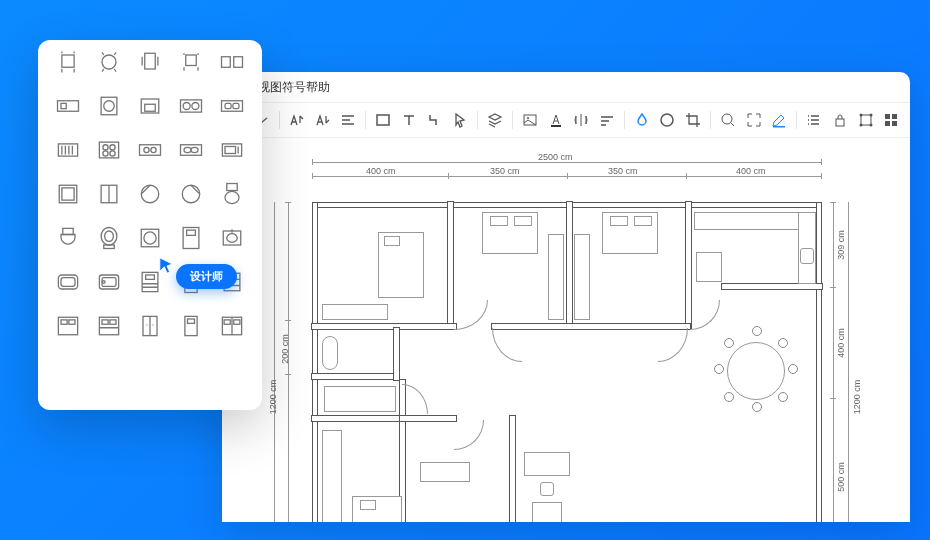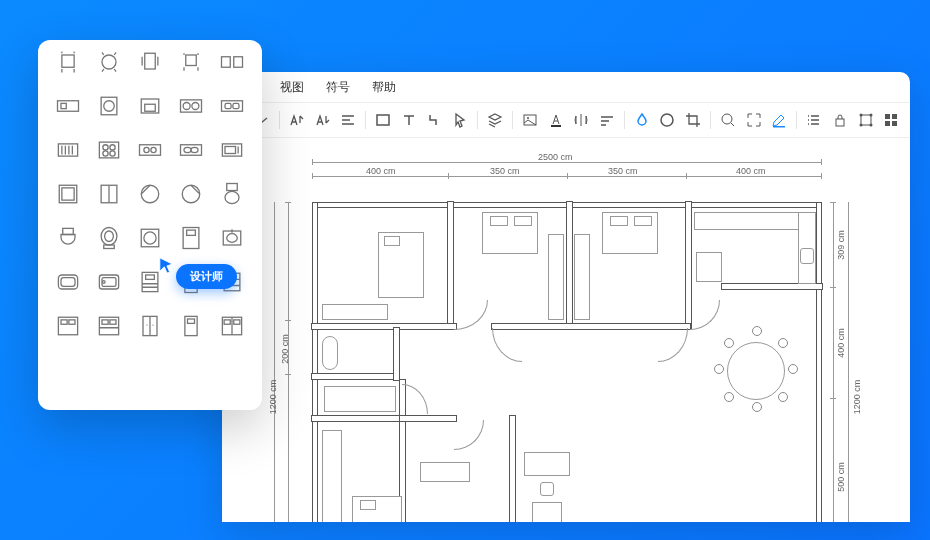--- a/index.html
+++ b/index.html
@@ -7,21 +7,21 @@
       font-family: -apple-system, "PingFang SC", "Microsoft YaHei", sans-serif;
       background: linear-gradient(135deg, #0b8aff 0%, #0a74ff 100%);
       width: 930px; height: 540px; overflow: hidden; position: relative;
     }
     .app-window {
       position: absolute; left: 222px; top: 72px; width: 688px; height: 450px;
       background: #fff; border-radius: 10px 10px 0 0; box-shadow: 0 10px 40px rgba(0,0,0,.15);
     }
     .menubar {
       display: flex; align-items: center; padding: 0 12px; height: 30px;
-      font-size: 12px; color: #333; gap: 22px;
+      font-size: 12px; color: #333; 
     }
     .menubar span { cursor: pointer; }
     .toolbar {
       display: flex; align-items: center; padding: 0 10px; height: 36px;
       border-top: 1px solid #eee; border-bottom: 1px solid #eee;
       font-size: 12px; color: #333; gap: 8px;
     }
     .tool-btn {
       width: 18px; height: 18px; display: flex; align-items: center; justify-content: center;
       color: #555; cursor: pointer;

